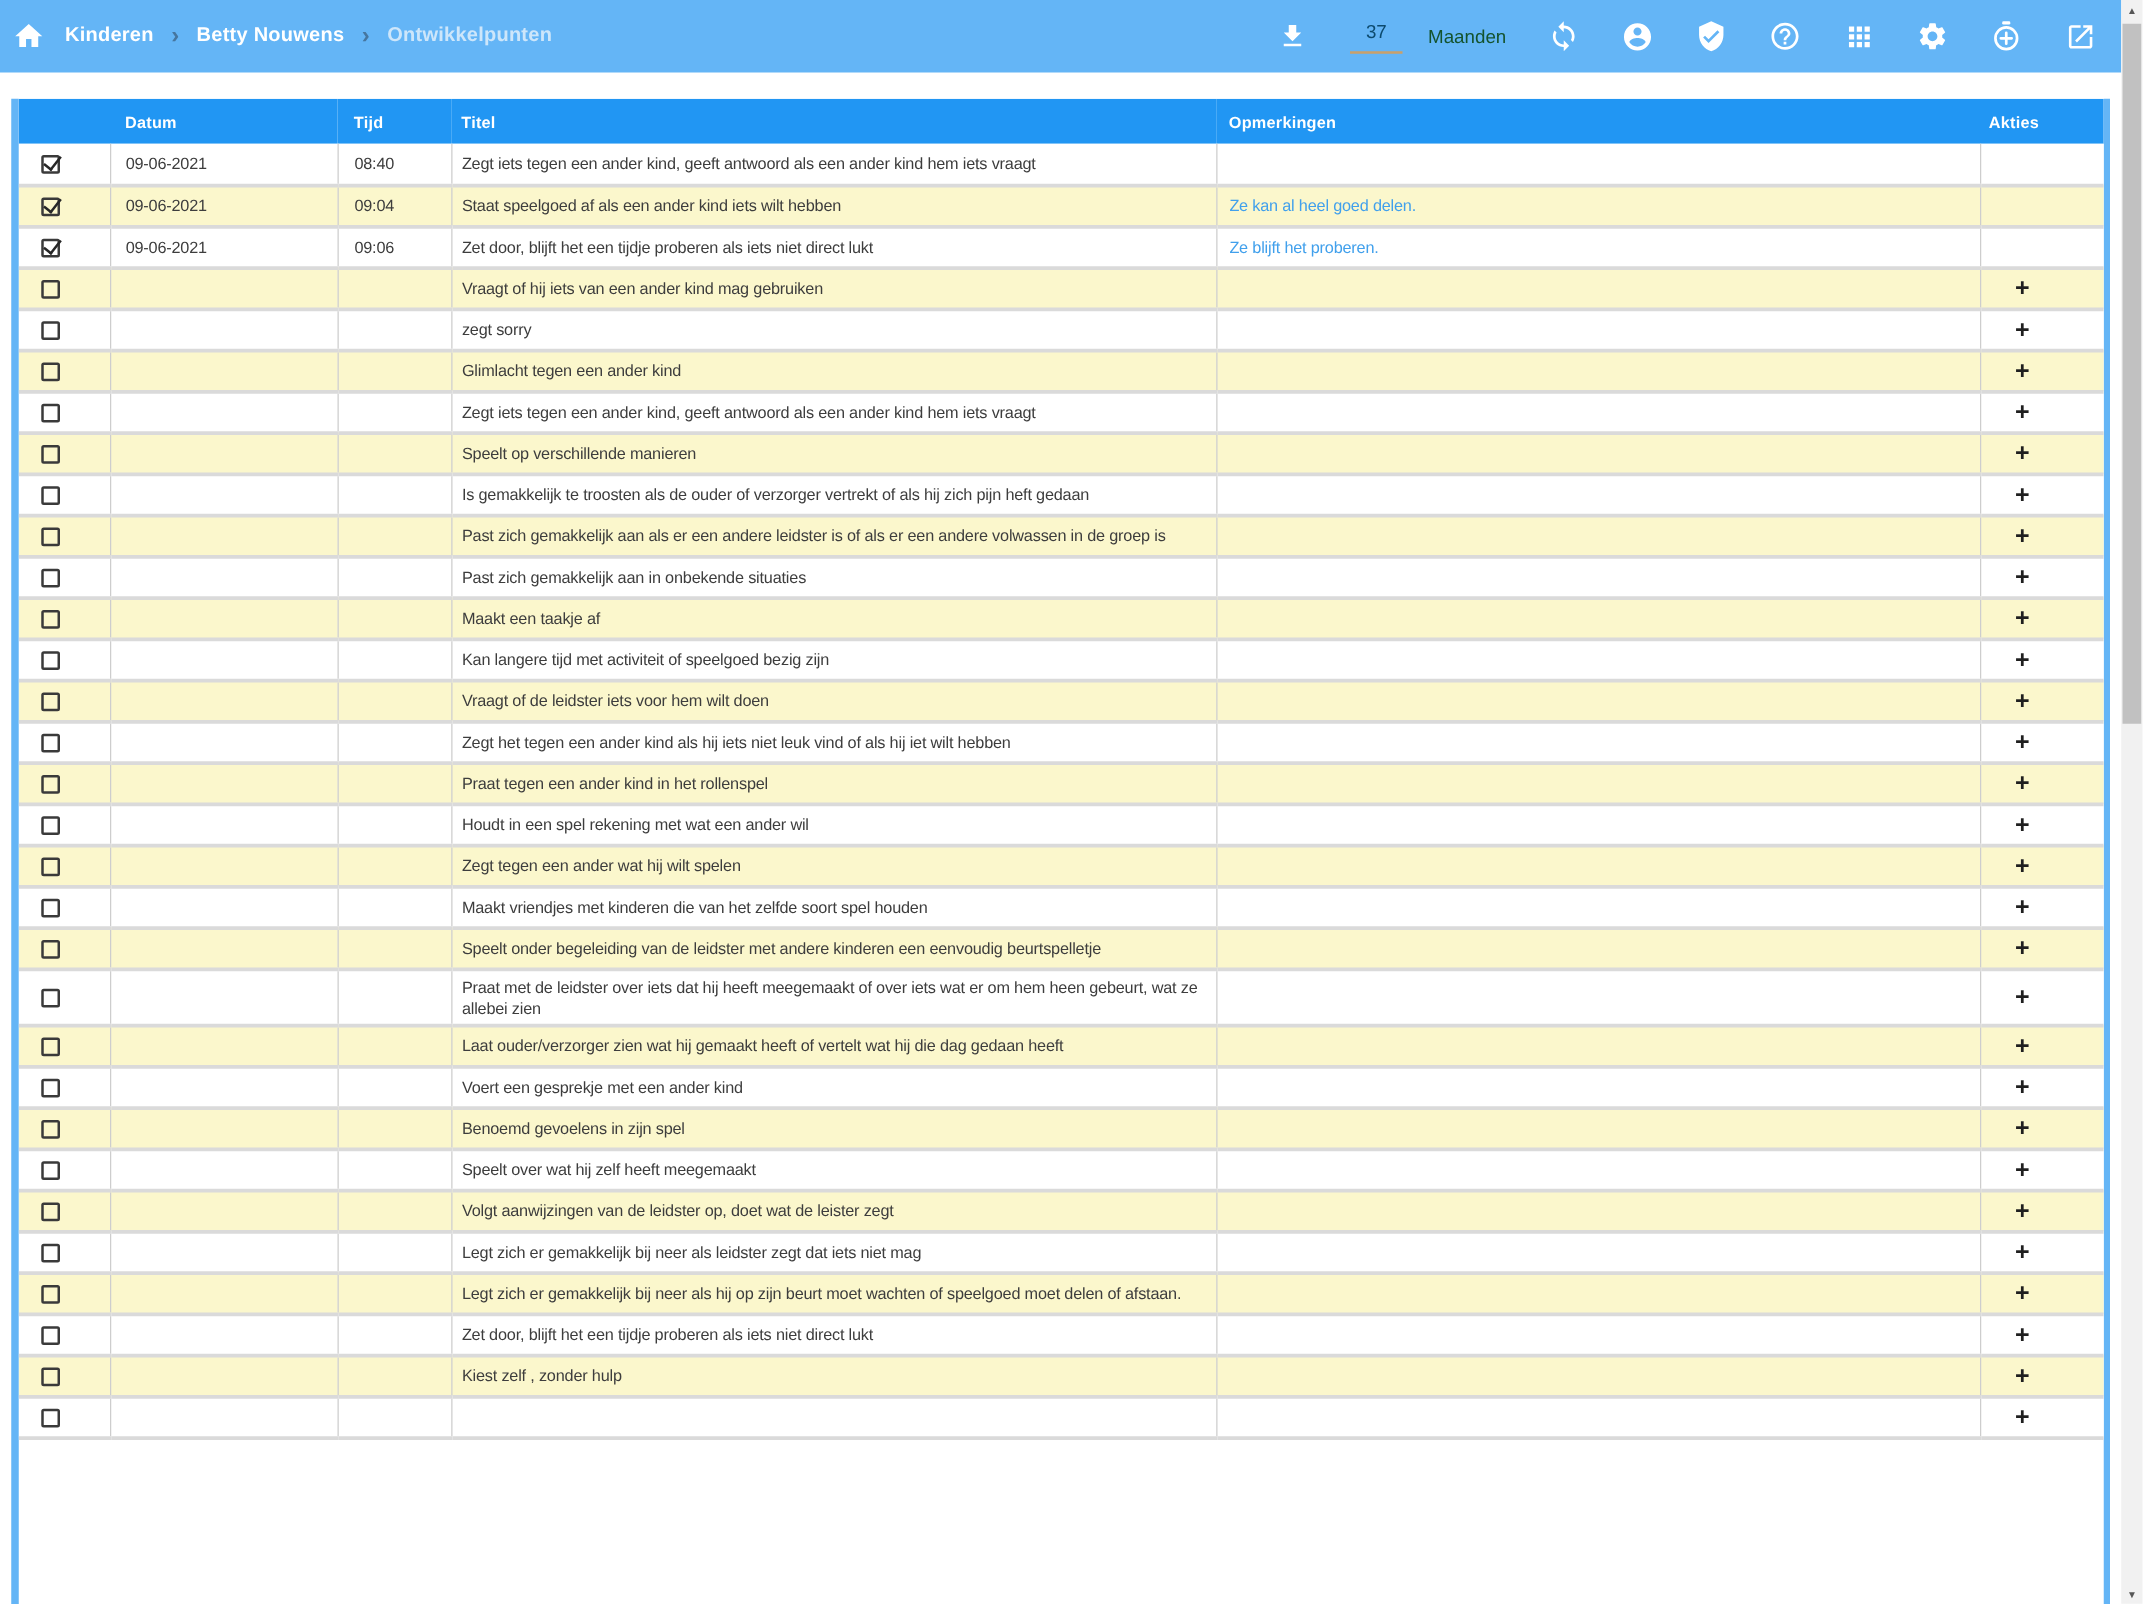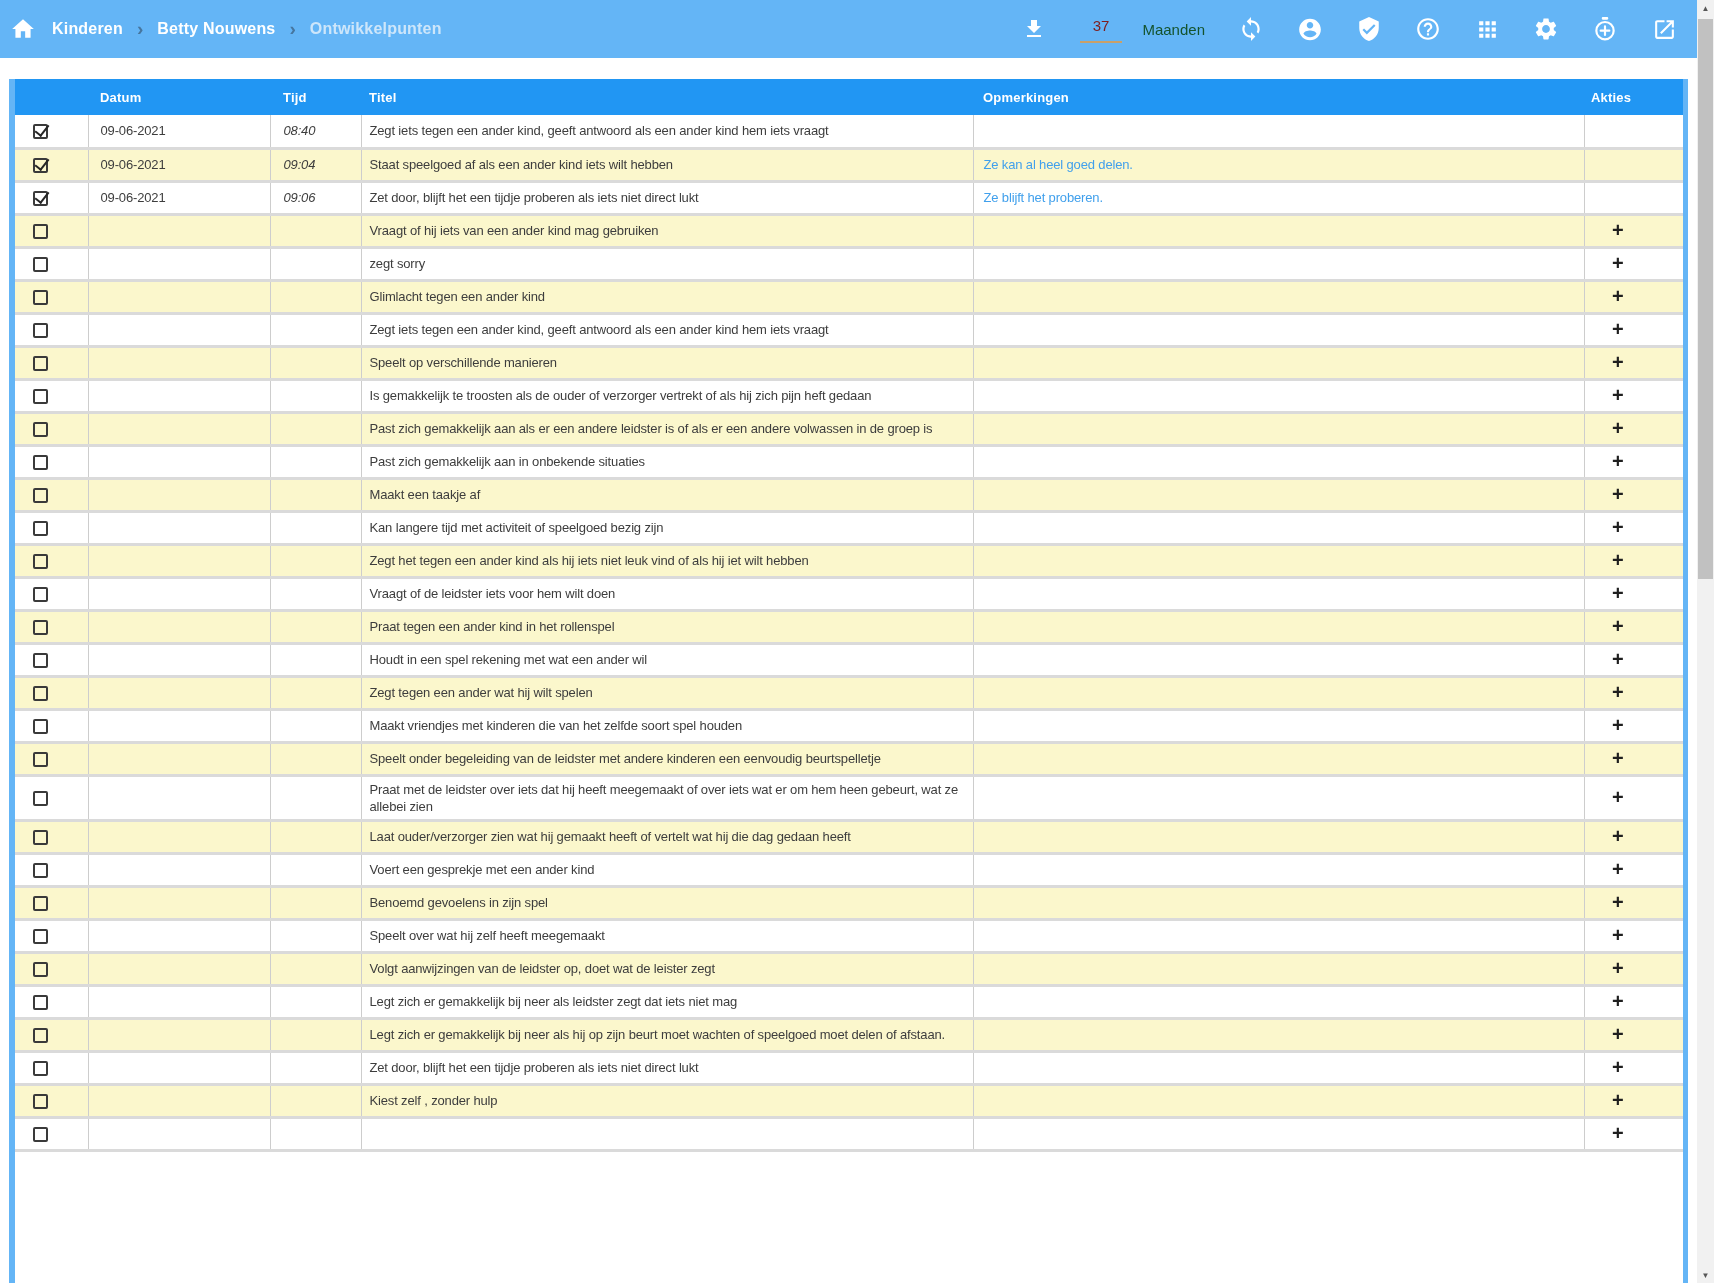--- a/index.html
+++ b/index.html
@@ -19,21 +19,21 @@
     background:var(--c-appbar);display:flex;align-items:center;padding:0 20px 0 8px;gap:48px;}
   .breadcrumb{display:flex;align-items:center;gap:14px;}
   .home-btn{display:flex;align-items:center;justify-content:center;width:30px;height:30px;cursor:pointer;}
   .crumb{color:#fff;font-size:16px;font-weight:600;letter-spacing:.2px;cursor:pointer;}
   .crumb.current{color:#E4F1FC;opacity:.82;cursor:default;}
   .crumb-sep{color:#46769F;font-size:19px;font-weight:700;line-height:1;transform:translateY(-1px);}
   .toolbar{margin-left:auto;display:flex;align-items:center;gap:33px;}
   .tb-icon{width:26px;height:26px;display:flex;align-items:center;justify-content:center;cursor:pointer;}
   .tb-icon svg{display:block;}
   .months-wrap{display:flex;align-items:center;gap:20px;}
-  .months-input{color:#7f1d1d;font-size:15px;padding:2px 13px 7px 13px;
+  .months-input{color:#0c4a6e;font-size:15px;padding:2px 13px 7px 13px;
     border-bottom:2px solid var(--c-underline);cursor:text;}
   .months-label{color:#14532d;font-size:15px;}
 
   
   .table-wrap{position:absolute;left:9px;top:67px;width:1679px;height:1216px;
     border-left:6px solid var(--c-appbar);border-right:5px solid var(--c-appbar);
     overflow:hidden;background:#fff;margin-top:12px;}
   table{border-collapse:collapse;table-layout:fixed;width:1668px;}
   thead th{background:var(--c-header);color:#fff;font-size:13px;font-weight:600;
     text-align:left;height:36px;letter-spacing:.2px;}
@@ -42,21 +42,21 @@
   th.h-titel{padding-left:8px;}
   th.h-opmerkingen{padding-left:10px;}
   th.h-akties{padding-left:7px;}
   tbody td{height:33px;vertical-align:middle;font-size:13px;color:var(--c-text);
     letter-spacing:-0.15px;line-height:17px;
     border-right:1px solid #CDCDCD;border-bottom:3px solid #DADADA;background:#fff;}
   tbody td:last-child{border-right:none;}
   tbody tr:nth-child(even) td{background:var(--c-rowalt);}
   td.cell-check{padding-left:18px;}
   td.cell-datum{padding-left:12px;}
-  td.cell-tijd{padding-left:13px;font-style:italic;}
+  td.cell-tijd{padding-left:13px;}
   td.cell-titel{padding:4px 14px 4px 8px;}
   td.cell-opmerking{padding-left:10px;color:var(--c-link);}
   td.cell-akties{text-align:center;}
   .remark-link{color:var(--c-link);cursor:pointer;}
 
   .cb{display:inline-block;width:15px;height:15px;border:2px solid #3A3A3A;border-radius:2px;
     position:relative;vertical-align:middle;cursor:pointer;background:transparent;}
   .cb.checked::after{content:"";position:absolute;left:3px;top:-4px;width:6px;height:12px;
     border-right:2.5px solid #262626;border-bottom:2.5px solid #262626;transform:rotate(38deg);}
   .add-btn{display:inline-block;font-size:20px;font-weight:700;color:#1F1F1F;cursor:pointer;
@@ -264,29 +264,29 @@
           <td class="cell-datum"></td>
           <td class="cell-tijd"></td>
           <td class="cell-titel">Kan langere tijd met activiteit of speelgoed bezig zijn</td>
           <td class="cell-opmerking"></td>
           <td class="cell-akties"><span class="add-btn">+</span></td>
         </tr>
         <tr>
           <td class="cell-check"><span class="cb"></span></td>
           <td class="cell-datum"></td>
           <td class="cell-tijd"></td>
+          <td class="cell-titel">Vraagt of de leidster iets voor hem wilt doen</td>
+          <td class="cell-opmerking"></td>
+          <td class="cell-akties"><span class="add-btn">+</span></td>
+        </tr>
+        <tr>
+          <td class="cell-check"><span class="cb"></span></td>
+          <td class="cell-datum"></td>
+          <td class="cell-tijd"></td>
           <td class="cell-titel">Zegt het tegen een ander kind als hij iets niet leuk vind of als hij iet wilt hebben</td>
-          <td class="cell-opmerking"></td>
-          <td class="cell-akties"><span class="add-btn">+</span></td>
-        </tr>
-        <tr>
-          <td class="cell-check"><span class="cb"></span></td>
-          <td class="cell-datum"></td>
-          <td class="cell-tijd"></td>
-          <td class="cell-titel">Vraagt of de leidster iets voor hem wilt doen</td>
           <td class="cell-opmerking"></td>
           <td class="cell-akties"><span class="add-btn">+</span></td>
         </tr>
         <tr>
           <td class="cell-check"><span class="cb"></span></td>
           <td class="cell-datum"></td>
           <td class="cell-tijd"></td>
           <td class="cell-titel">Praat tegen een ander kind in het rollenspel</td>
           <td class="cell-opmerking"></td>
           <td class="cell-akties"><span class="add-btn">+</span></td>

